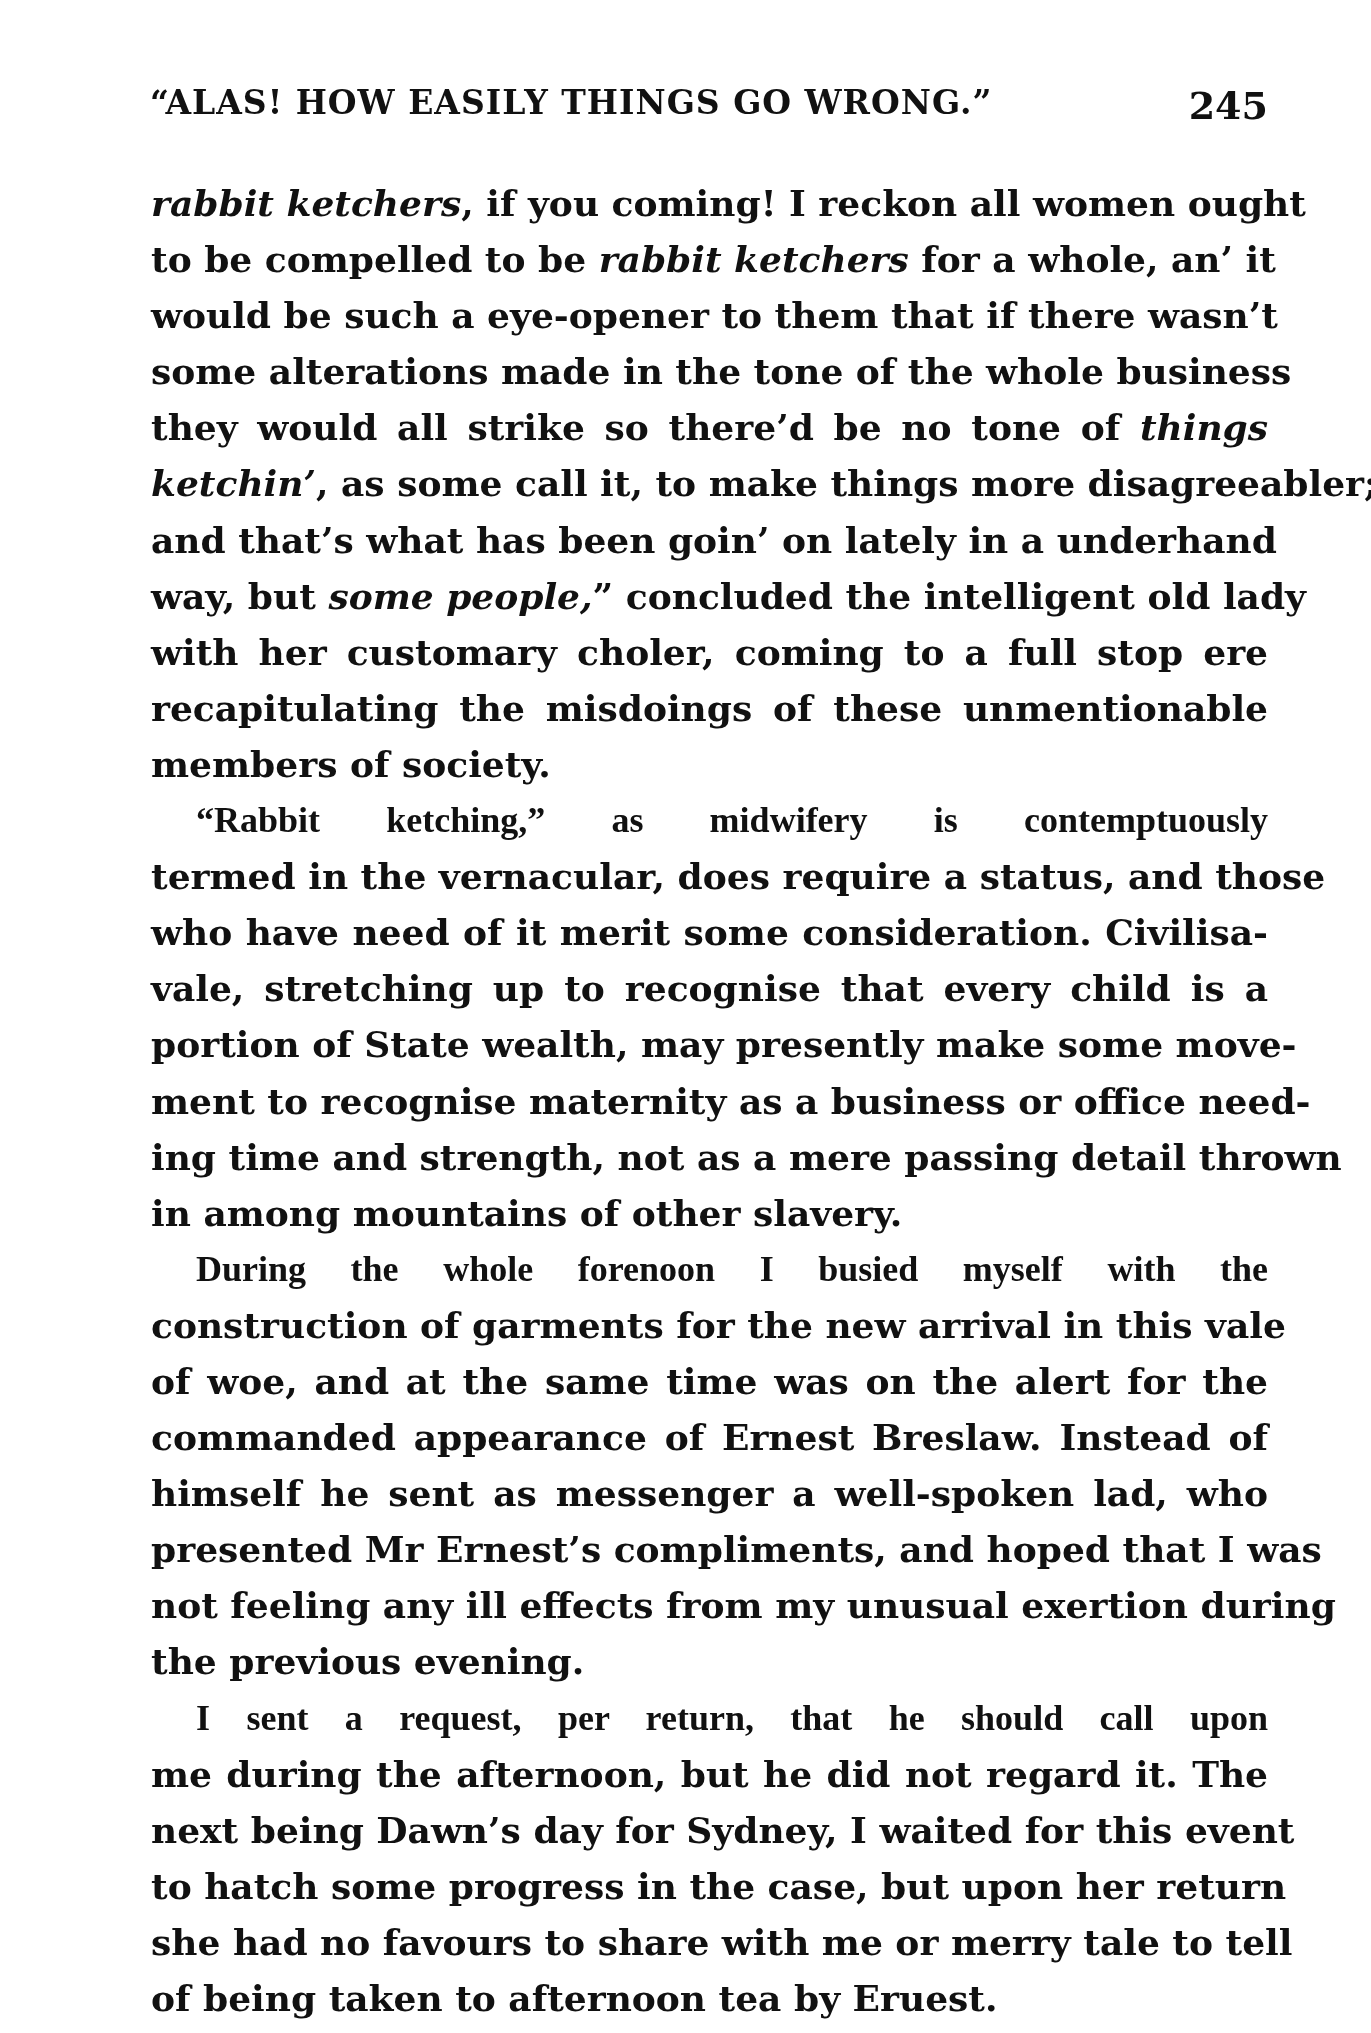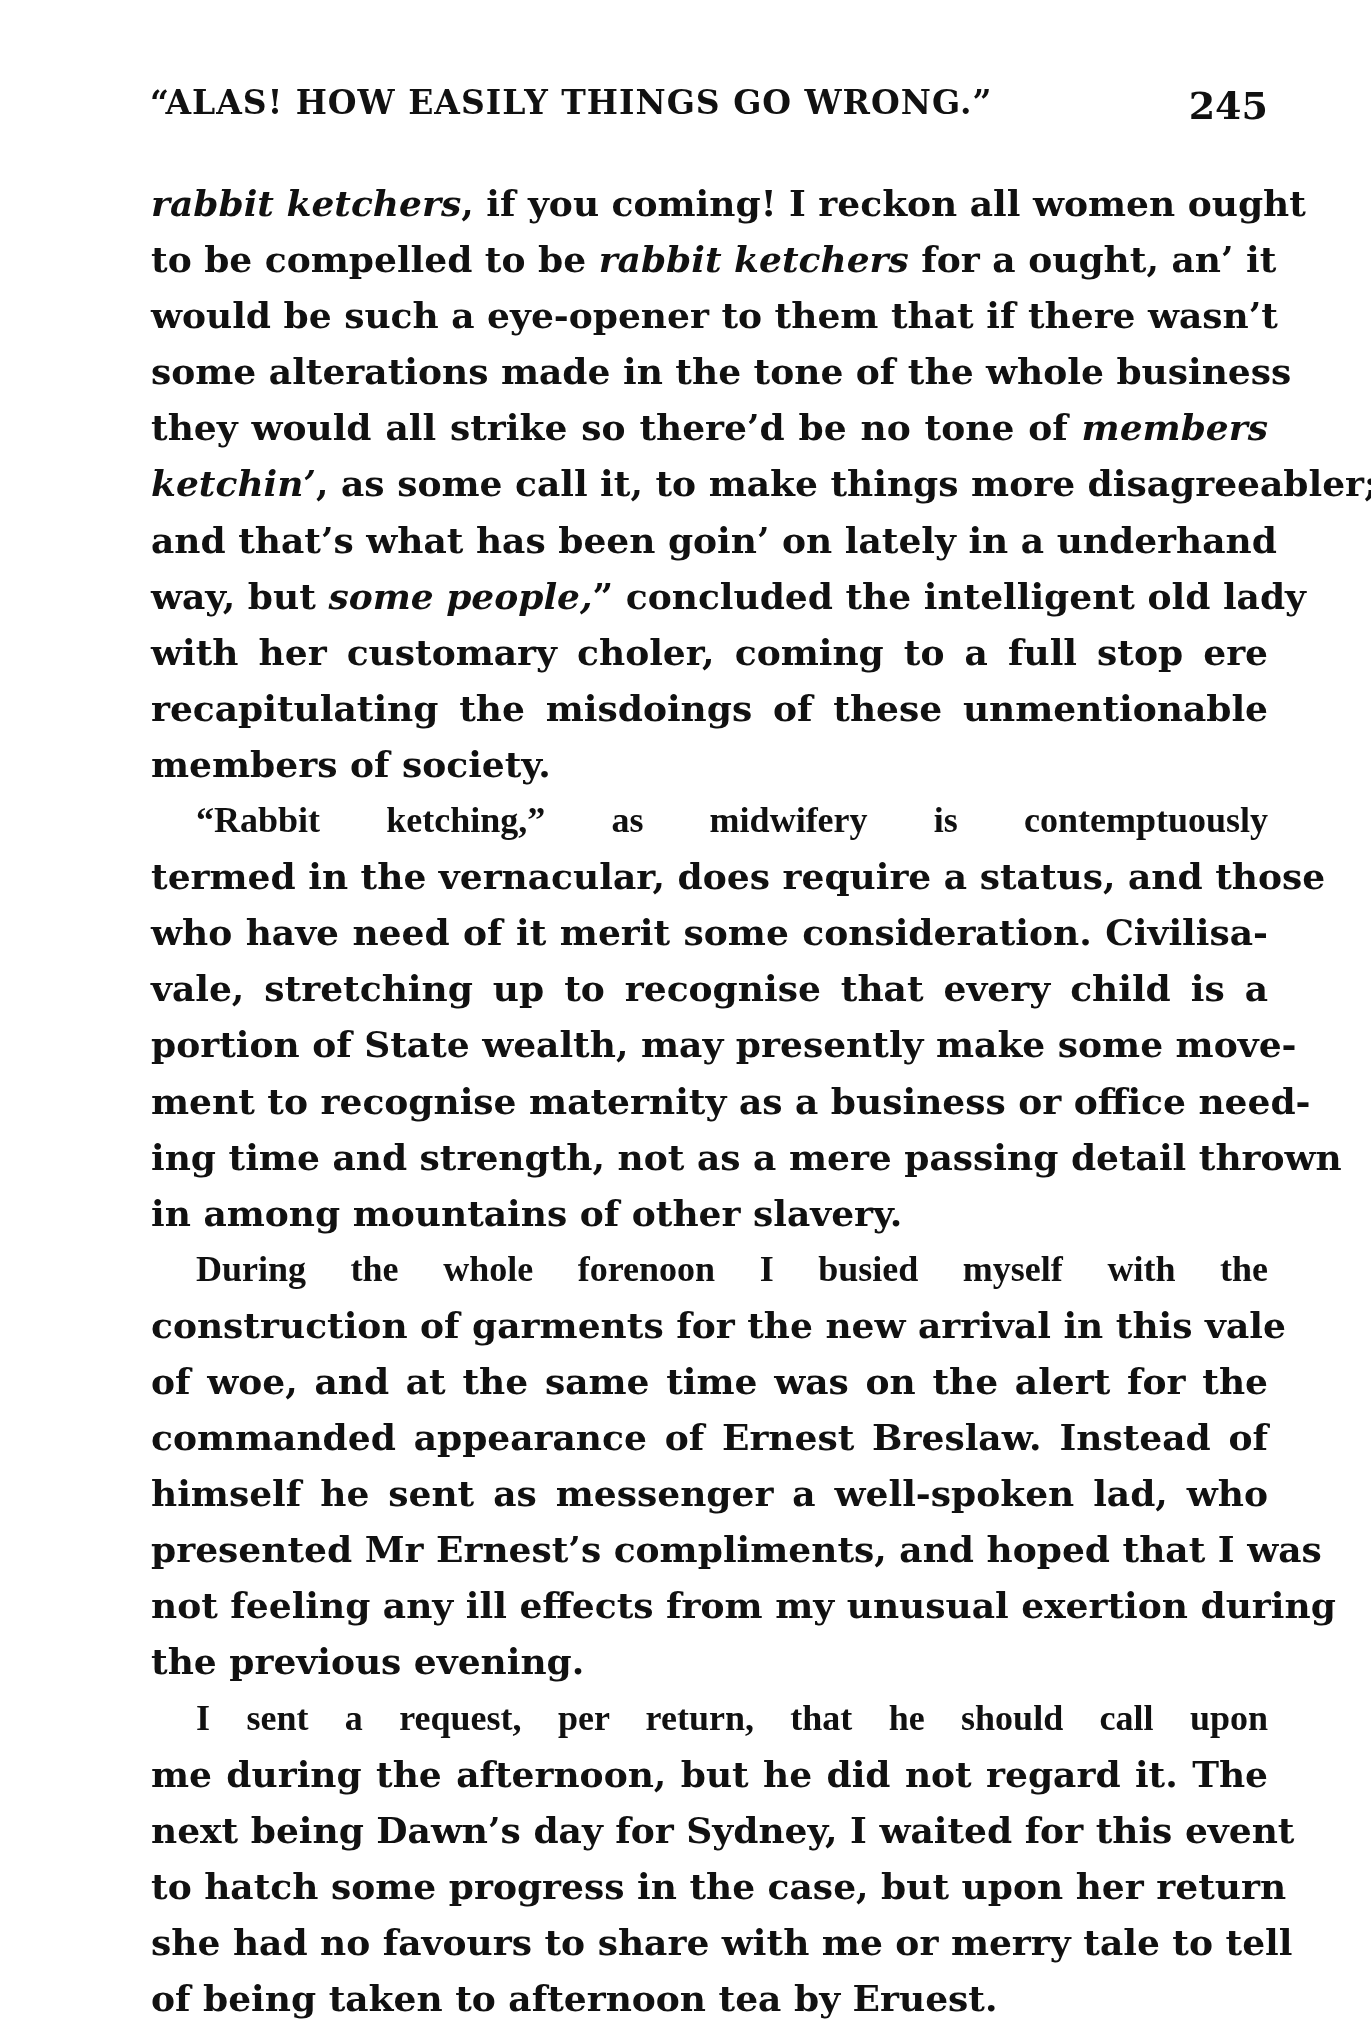--- a/index.html
+++ b/index.html
@@ -39,24 +39,24 @@
 <body>
 
 <div class="page">
   <div class="header">
     <span class="running-head">“ALAS! HOW EASILY THINGS GO WRONG.”</span>
     <span class="page-number">245</span>
   </div>
   <div class="body" id="page-body">
       <div>
         <span class="line"><i>rabbit ketchers</i><span>, if you coming!  I reckon all women ought</span></span>
-        <span class="line"><span>to be compelled to be </span><i>rabbit ketchers</i><span> for a ought, an’ it</span></span>
+        <span class="line"><span>to be compelled to be </span><i>rabbit ketchers</i><span> for a whole, an’ it</span></span>
         <span class="line"><span>would be such a eye-opener to them that if there wasn’t</span></span>
         <span class="line"><span>some alterations made in the tone of the whole business</span></span>
-        <span class="line"><span>they would all strike so there’d be no tone of </span><i>members</i></span>
+        <span class="line"><span>they would all strike so there’d be no tone of </span><i>things</i></span>
         <span class="line"><i>ketchin’</i><span>, as some call it, to make things more disagreeabler;</span></span>
         <span class="line"><span>and that’s what has been goin’ on lately in a underhand</span></span>
         <span class="line"><span>way, but </span><i>some people,</i><span>” concluded the intelligent old lady</span></span>
         <span class="line"><span>with her customary choler, coming to a full stop ere</span></span>
         <span class="line"><span>recapitulating the misdoings of these unmentionable</span></span>
         <span class="line last"><span>members of society.</span></span>
       </div>
       <div>
         <span class="line indent"><span>“Rabbit ketching,” as midwifery is contemptuously</span></span>
         <span class="line"><span>termed in the vernacular, does require a status, and those</span></span>

